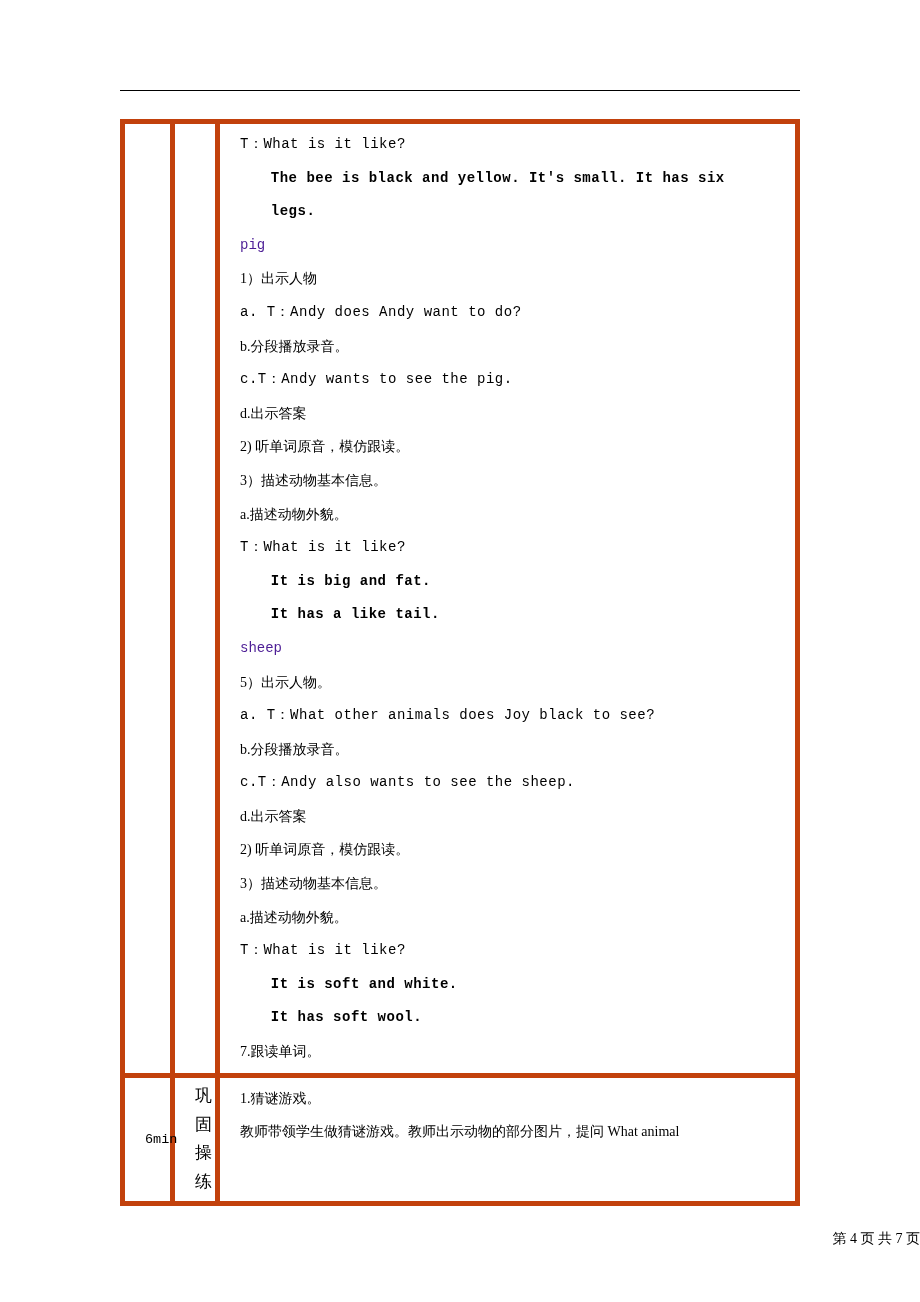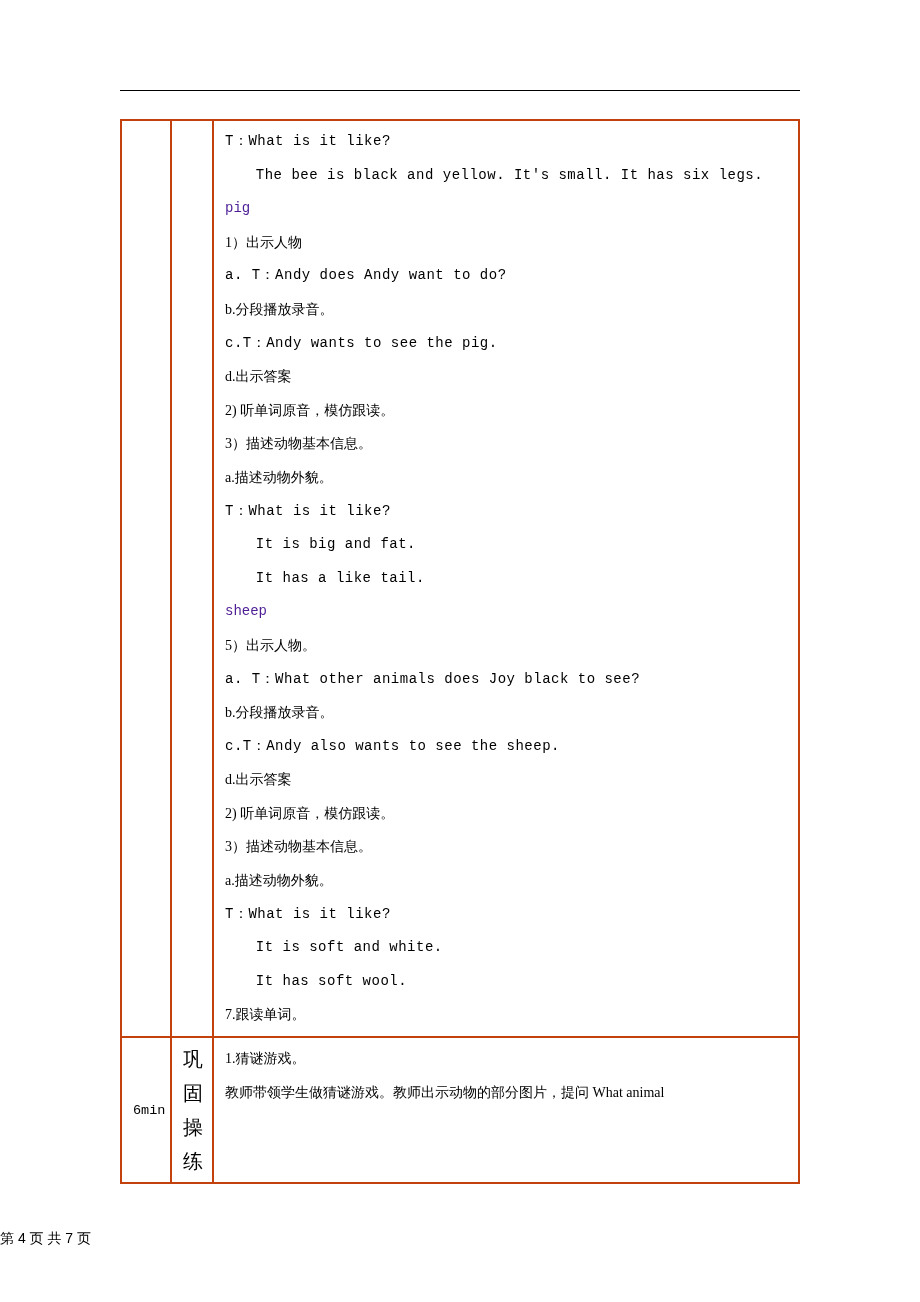--- a/index.html
+++ b/index.html
@@ -20,34 +20,34 @@
     .top-rule {
       border-top: 1.5px solid #000;
       margin-bottom: 28px;
     }
     table.lesson-table {
       border-collapse: collapse;
       width: 100%;
       table-layout: fixed;
     }
     table.lesson-table td {
-      border: 2px solid #c2410c;
+      border: 5px solid #c2410c;
       vertical-align: top;
-      padding: 4px 11px;
+      padding: 4px 20px;
     }
     .col-time {
       width: 50px;
       font-size: 13.5px;
       font-family: "Courier New", "SimSun", monospace;
       text-align: center;
       vertical-align: middle !important;
     }
     .col-stage {
       width: 42px;
-      font-size: 20px;
+      font-size: 17px;
       text-align: center;
       vertical-align: middle !important;
       line-height: 1.7;
       padding: 4px 4px;
     }
     .col-content {
       padding: 6px 10px 6px 10px;
     }
     .content-body {
       font-size: 14px;
@@ -60,29 +60,30 @@
     .mono {
       font-family: "Courier New", monospace;
       letter-spacing: 0.5px;
     }
     .keyword {
       color: #4c1d95;
       font-family: "Courier New", monospace;
     }
     .indent {
       padding-left: 2.2em;
+      font-weight: bold;
     }
     .page-footer {
       position: absolute;
       bottom: 54px;
       left: 0;
       right: 0;
-      text-align: left;
+      text-align: right;
       font-size: 14px;
-      font-family: Liberation Sans, sans-serif;
+      font-family: Liberation Serif, serif;
     }
   </style>
 </head>
 <body>
 
 <div class="page-container">
   <div class="top-rule"></div>
 
   <table class="lesson-table">
     <tbody>

